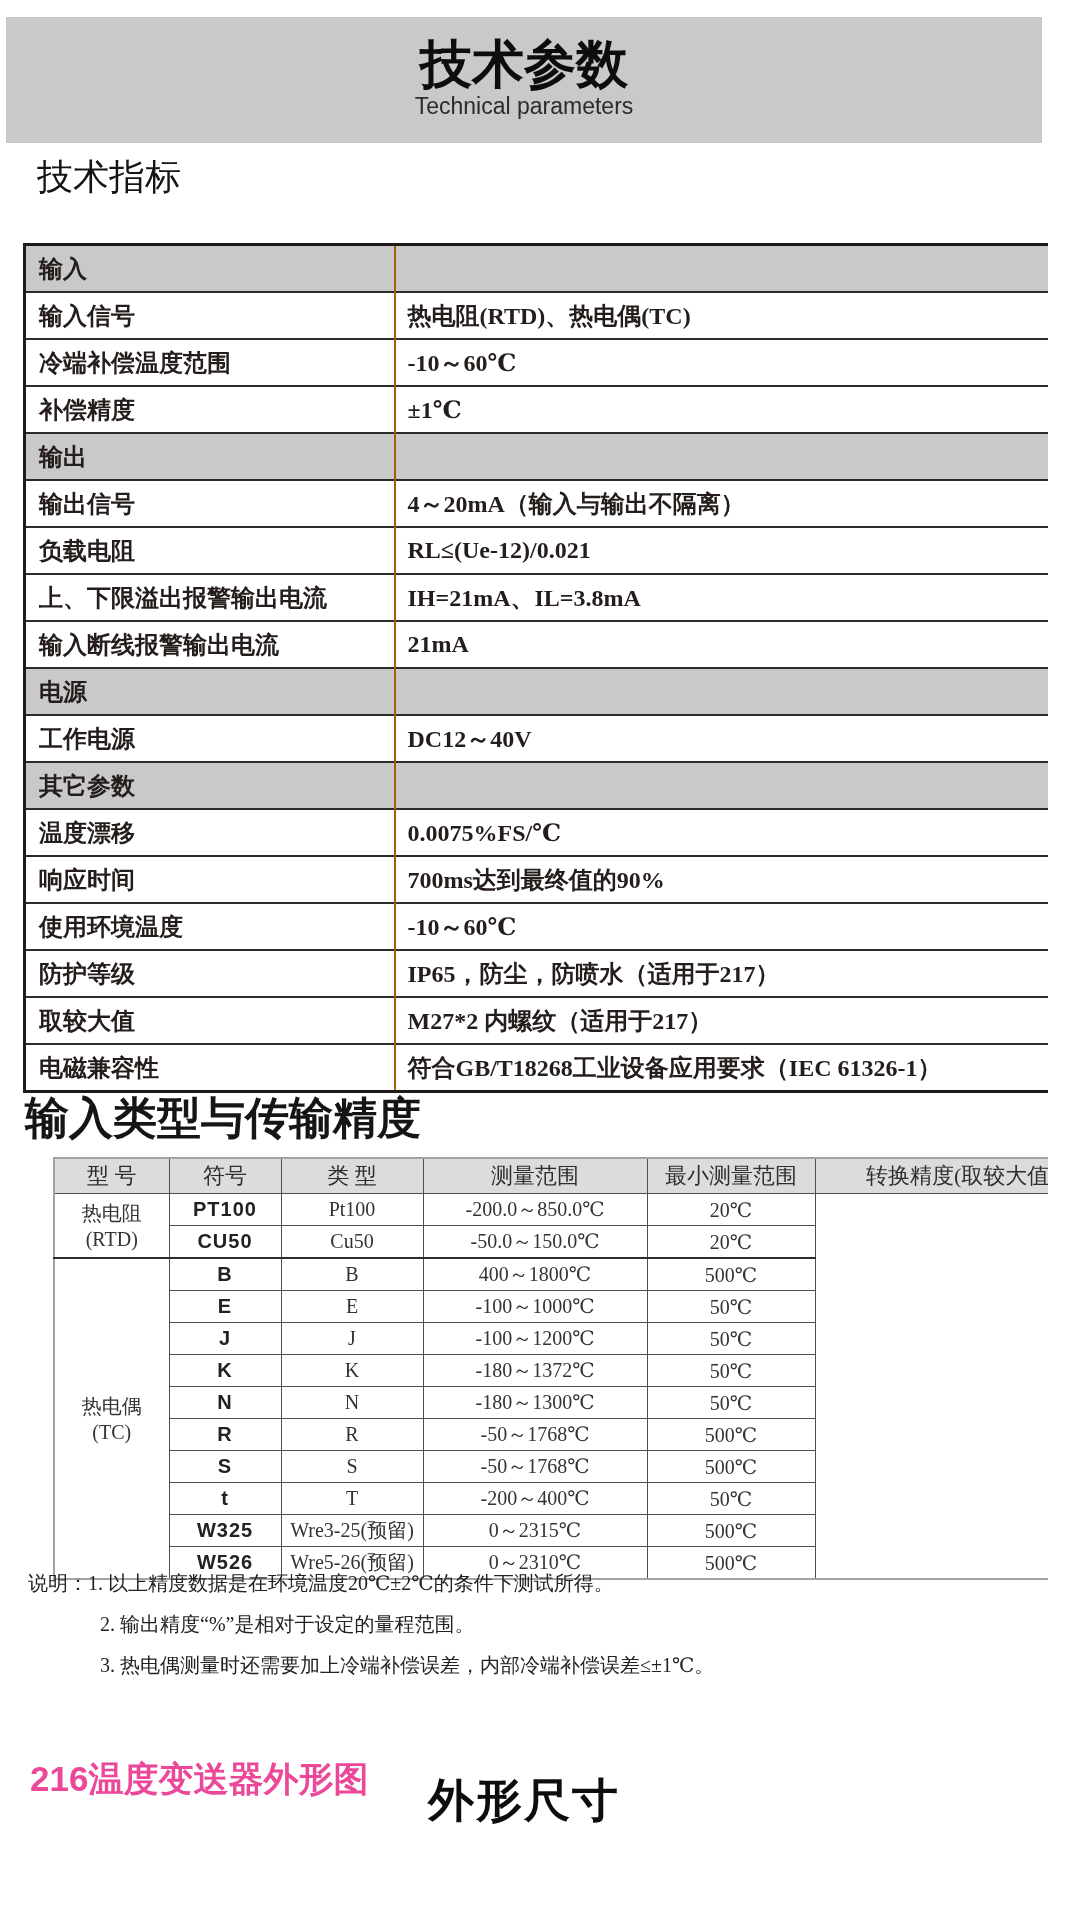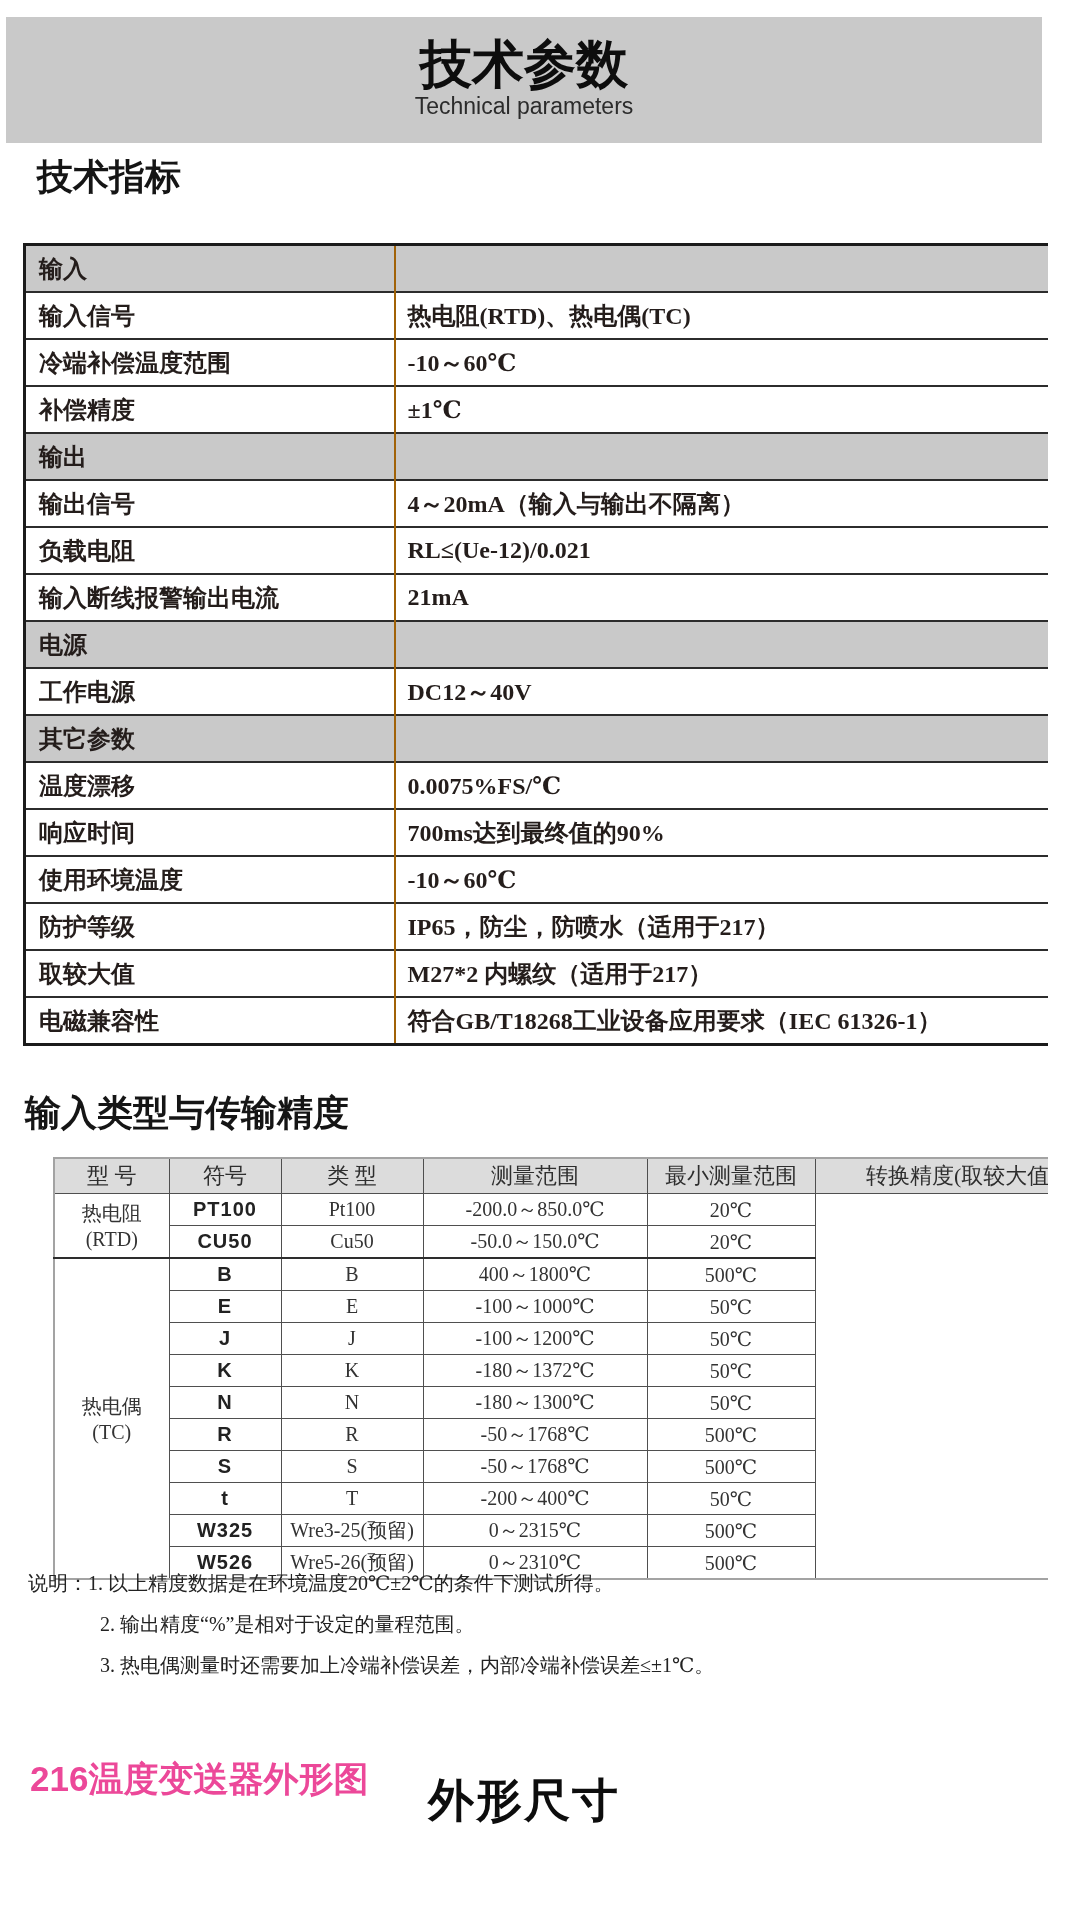--- a/index.html
+++ b/index.html
@@ -4,22 +4,22 @@
 <style>
   html,body{margin:0;padding:0;background:#ffffff;}
   .page{position:relative;width:1048px;height:1921px;background:#ffffff;overflow:hidden;
         font-family:"Liberation Sans","DejaVu Sans",sans-serif;color:#111;}
 
   
   .banner{position:absolute;left:6px;right:6px;top:17px;height:126px;background:#c9c9c9;text-align:center;}
   .banner-title{margin-top:18px;font-size:52px;font-weight:bold;color:#0d0d0d;line-height:58px;}
   .banner-sub{font-size:23px;color:#2b2b2b;line-height:27px;}
 
-  .h-tech{position:absolute;left:37px;top:153px;font-size:36px;font-weight:bold;color:#151515;text-align:center;}
-  .h-input-type{position:absolute;left:25px;top:1089px;font-size:36px;font-weight:bold;color:#151515;}
+  .h-tech{position:absolute;left:37px;top:153px;font-size:36px;font-weight:normal;color:#151515;text-align:center;}
+  .h-input-type{position:absolute;left:25px;top:1089px;font-size:44px;font-weight:bold;color:#151515;}
   .h-dims{position:absolute;left:0;width:100%;top:1770px;text-align:center;font-size:46px;font-weight:bold;color:#0d0d0d;letter-spacing:2px;}
   .h-outline{position:absolute;left:30px;top:1756px;font-size:35px;font-weight:bold;color:#ec4899;}
 
   
   table{border-collapse:collapse;table-layout:fixed;}
   .spec{position:absolute;left:23px;top:243px;width:1033px;border:3px solid #1b1b1b;
         font-family:"Liberation Serif","DejaVu Serif",serif;}
   .spec td{height:43px;border-top:2px solid #2c2c2c;font-size:24px;font-weight:bold;color:#241d1b;
            white-space:nowrap;overflow:hidden;vertical-align:middle;}
   .spec td.sl{padding-left:13px;border-right:2px solid #a16207;}
@@ -81,20 +81,24 @@
           <td class="sl">输出</td>
           <td class="sv"></td>
         </tr>
         <tr class="reg">
           <td class="sl">输出信号</td>
           <td class="sv">4～20mA（输入与输出不隔离）</td>
         </tr>
         <tr class="reg">
           <td class="sl">负载电阻</td>
           <td class="sv">RL≤(Ue-12)/0.021</td>
+        </tr>
+        <tr class="reg">
+          <td class="sl">上、下限溢出报警输出电流</td>
+          <td class="sv">IH=21mA、IL=3.8mA</td>
         </tr>
         <tr class="reg">
           <td class="sl">输入断线报警输出电流</td>
           <td class="sv">21mA</td>
         </tr>
         <tr class="sec">
           <td class="sl">电源</td>
           <td class="sv"></td>
         </tr>
         <tr class="reg">

